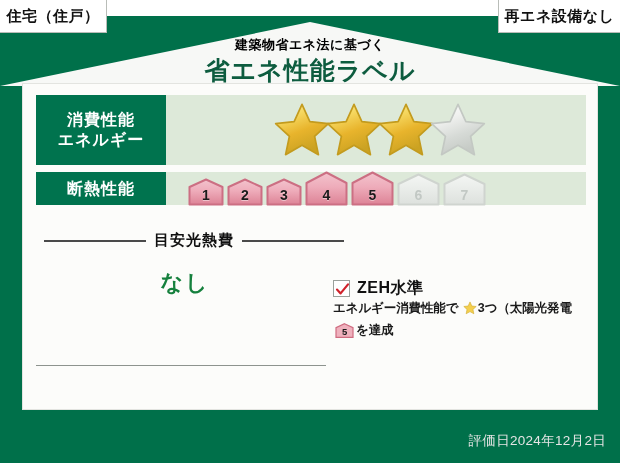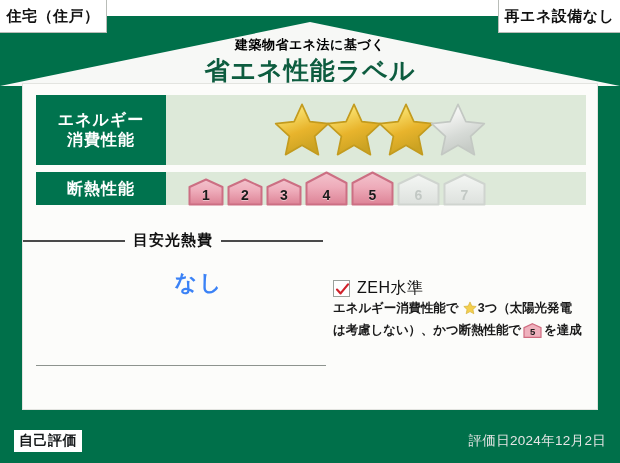--- a/index.html
+++ b/index.html
@@ -162,48 +162,48 @@
     font-weight: bold;
     color: #1a1a1a;
     padding-bottom: 3px;
     text-shadow: 0 1px 0 rgba(255,255,255,.45);
   }
   .house.off .hnum { color: #c2c8c4; text-shadow: none; }
 
   
   .cost-head {
     position: absolute;
-    left: 0;
+    left: 21px;
     top: 147px;
     width: 300px;
     display: flex;
     align-items: center;
     gap: 8px;
   }
   .cost-head .rule {
     flex: 1;
     height: 2px;
     background: #4a4a4a;
   }
   .cost-head .cost-title {
     font-size: 15px;
     font-weight: bold;
     color: #111111;
     letter-spacing: 1px;
     white-space: nowrap;
   }
   .cost-value {
     position: absolute;
-    left: 26px;
+    left: 12px;
     top: 184px;
     width: 300px;
     text-align: center;
     font-size: 22px;
     font-weight: bold;
-    color: #3b82f6;
+    color: #15803d;
     letter-spacing: 2px;
   }
   .cost-rule-bottom {
     position: absolute;
     left: 13px;
     top: 281px;
     width: 290px;
     height: 1px;
     background: #8d938e;
   }
@@ -225,21 +225,21 @@
     height: 17px;
     border: 1px solid #9aa09b;
     background: #ffffff;
     position: relative;
     box-sizing: border-box;
     flex: 0 0 auto;
   }
   .checkbox svg { position: absolute; left: 1px; top: 1px; }
   .zeh-title {
     font-size: 16px;
-    font-weight: normal;
+    font-weight: bold;
     color: #111111;
     letter-spacing: .5px;
   }
   .zeh-desc {
     font-size: 12.5px;
     font-weight: bold;
     color: #1a1a1a;
     line-height: 1.5;
     letter-spacing: -0.1px;
   }
@@ -305,22 +305,22 @@
   <div class="title-wrap">
     <div class="title-sub">建築物省エネ法に基づく</div>
     <div class="title-main">省エネ性能ラベル</div>
   </div>
 
   <div class="panel">
 
     <div class="perf-row energy">
       <div class="perf-label">
         <div>
+          <div>消費性能</div>
           <div>エネルギー</div>
-          <div>消費性能</div>
         </div>
       </div>
       <div class="perf-value stars">
         <div class="stars-wrap" id="stars-wrap">
             <svg width="58" height="58" viewBox="0 0 24 24" class="star" style="margin-left: 0px;">
               <defs>
                 <linearGradient id="sg0" x1="0" y1="0" x2="0.4" y2="1">
                   <stop offset="0%" stop-color="#fdf0a8"></stop>
                   <stop offset="30%" stop-color="#f6d860"></stop>
                   <stop offset="62%" stop-color="#e8b42c"></stop>
@@ -482,29 +482,28 @@
             <path d="M2 7.6 L5.6 11.4 L13 2.4" fill="none" stroke="#d0222b" stroke-width="2.2" stroke-linecap="round" stroke-linejoin="round"></path>
           </svg>
         </span>
         <span class="zeh-title">ZEH水準</span>
       </div>
       <div class="zeh-desc">
         <span>エネルギー消費性能で</span><span class="inline-star">
           <svg width="14" height="14" viewBox="0 0 24 24">
             <polygon points="12,1.6 15.2,8.6 22.6,9.4 17.1,14.5 18.6,21.9 12,18.2 5.4,21.9 6.9,14.5 1.4,9.4 8.8,8.6" fill="#f4cf4e" stroke="#cfa92a" stroke-width="1"></polygon>
           </svg></span><span>3つ（太陽光発電</span><br>
-        <span>は考慮しない）、かつ断熱性能で</span><span class="inline-house">
+        <span class="inline-house">
           <svg width="19" height="15" viewBox="0 0 19 15">
             <polygon points="9.5,0.7 18,4.6 18,14.3 1,14.3 1,4.6" fill="#efb1bd" stroke="#cf6c80" stroke-width="1.2"></polygon>
             <text x="9.5" y="12.2" text-anchor="middle" font-family="Liberation Sans, sans-serif" font-size="9.5" font-weight="bold" fill="#1a1a1a" id="inline-house-num">5</text>
           </svg></span><span>を達成</span>
       </div>
     </div>
 
   </div>
 
   <div class="footer">
-    <span class="footer-badge">自己評価</span>
     <span class="footer-spacer"></span>
     <span class="footer-date">評価日2024年12月2日</span>
   </div>
 
 </div>
 
 </body></html>

